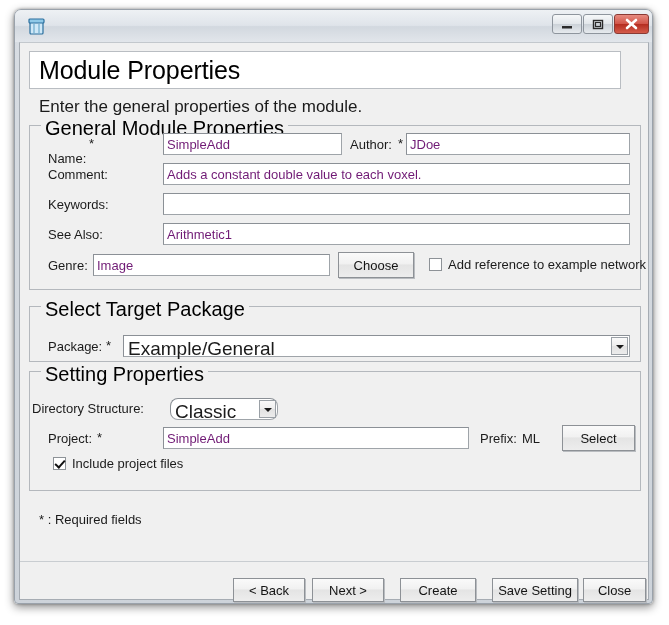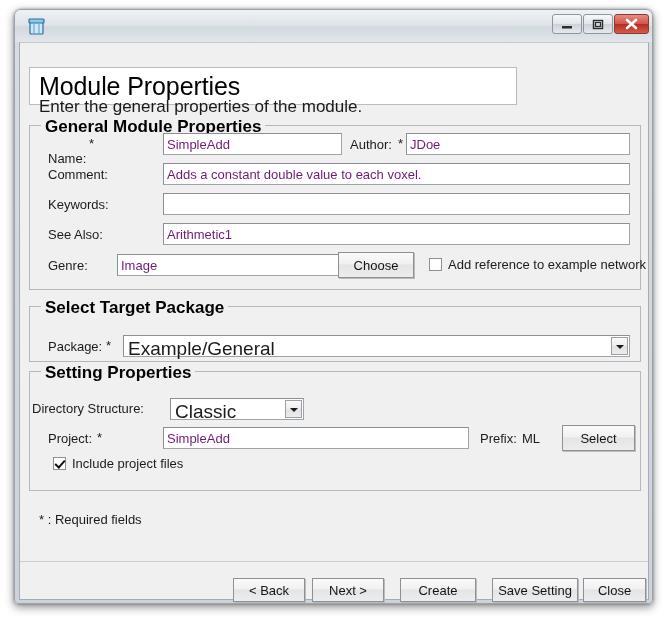--- a/index.html
+++ b/index.html
@@ -74,22 +74,22 @@
     height: 558px;
     background: #f0f0f0;
     border: 1px solid #a6acb3;
     border-top: 1px solid #c3c8cd;
     box-sizing: border-box;
   }
 
   
   #header-band {
     position: absolute;
-    left: 9px; top: 24px;
-    width: 488px; height: 38px;
+    left: 9px; top: 8px;
+    width: 592px; height: 38px;
     background: #ffffff;
     border: 1px solid #b9bdc2;
     box-sizing: border-box;
   }
   #page-title {
     position: absolute;
     left: 9px; top: 4px;
     font-size: 25px;
     color: #000;
     letter-spacing: -0.1px;
@@ -106,22 +106,22 @@
     position: absolute;
     border: 1px solid #b4b8bd;
     background: transparent;
     box-sizing: border-box;
   }
   .group-title {
     position: absolute;
     top: -9px; left: 11px;
     padding: 0 4px;
     background: #f0f0f0;
-    font-size: 17px;
-    font-weight: bold;
+    font-size: 20px;
+    font-weight: normal;
     color: #000;
     white-space: nowrap;
   }
 
   #grp-general { left: 9px; top: 82px; width: 612px; height: 165px; }
   #grp-package { left: 9px; top: 263px; width: 612px; height: 56px; }
   #grp-project { left: 9px; top: 328px; width: 612px; height: 120px; }
 
   
   .lbl {
@@ -298,21 +298,21 @@
     <span class="lbl" style="left:28px; top:124px;">Comment:</span>
     <input class="txt" id="fld-comment" style="left: 143px; top: 120px; width: 467px;" value="Adds a constant double value to each voxel.">
 
     <span class="lbl" style="left:28px; top:154px;">Keywords:</span>
     <input class="txt" id="fld-keywords" style="left: 143px; top: 150px; width: 467px;" value="">
 
     <span class="lbl" style="left:28px; top:184px;">See Also:</span>
     <input class="txt" id="fld-seealso" style="left: 143px; top: 180px; width: 467px;" value="Arithmetic1">
 
     <span class="lbl" style="left:28px; top:215px;">Genre:</span>
-    <input class="txt" id="fld-genre" style="left: 73px; top: 211px; width: 237px; margin-left: 24px;" value="Image">
+    <input class="txt" id="fld-genre" style="left: 73px; top: 211px; width: 237px;" value="Image">
     <button class="btn" id="bt-choose" style="left:318px; top:209px; width:76px; height:26px;">Choose</button>
 
     <span class="cbox" id="cb-addref" style="left:409px; top:215px;"></span>
     <span class="lbl" style="left:428px; top:214px;">Add reference to example network</span>
 
     <div class="group" id="grp-package">
       <span class="group-title">Select Target Package</span>
     </div>
 
     <span class="lbl" style="left:28px; top:296px;">Package:</span>
@@ -320,21 +320,21 @@
     <div class="combo" id="cmb-package" style="left:103px; top:292px; width:507px;">
       <span class="cval">Example/General</span>
       <span class="arrowbox"></span>
     </div>
 
     <div class="group" id="grp-project">
       <span class="group-title">Setting Properties</span>
     </div>
 
     <span class="lbl" style="left:12px; top:358px;">Directory Structure:</span>
-    <div class="combo" id="cmb-dirstruct" style="left:150px; top:355px; width:134px;">
+    <div class="combo" id="cmb-dirstruct" style="left:150px; top:355px; width:108px;border-radius:8px;">
       <span class="cval">Classic</span>
       <span class="arrowbox"></span>
     </div>
 
     <span class="lbl" style="left:28px; top:388px;">Project:</span>
     <span class="lbl req" style="left:77px; top:387px;">*</span>
     <input class="txt" id="fld-project" style="left: 143px; top: 384px; width: 306px;" value="SimpleAdd">
 
     <span class="lbl" style="left:460px; top:388px;">Prefix:</span>
     <span class="lbl" style="left:502px; top:388px;">ML</span>

